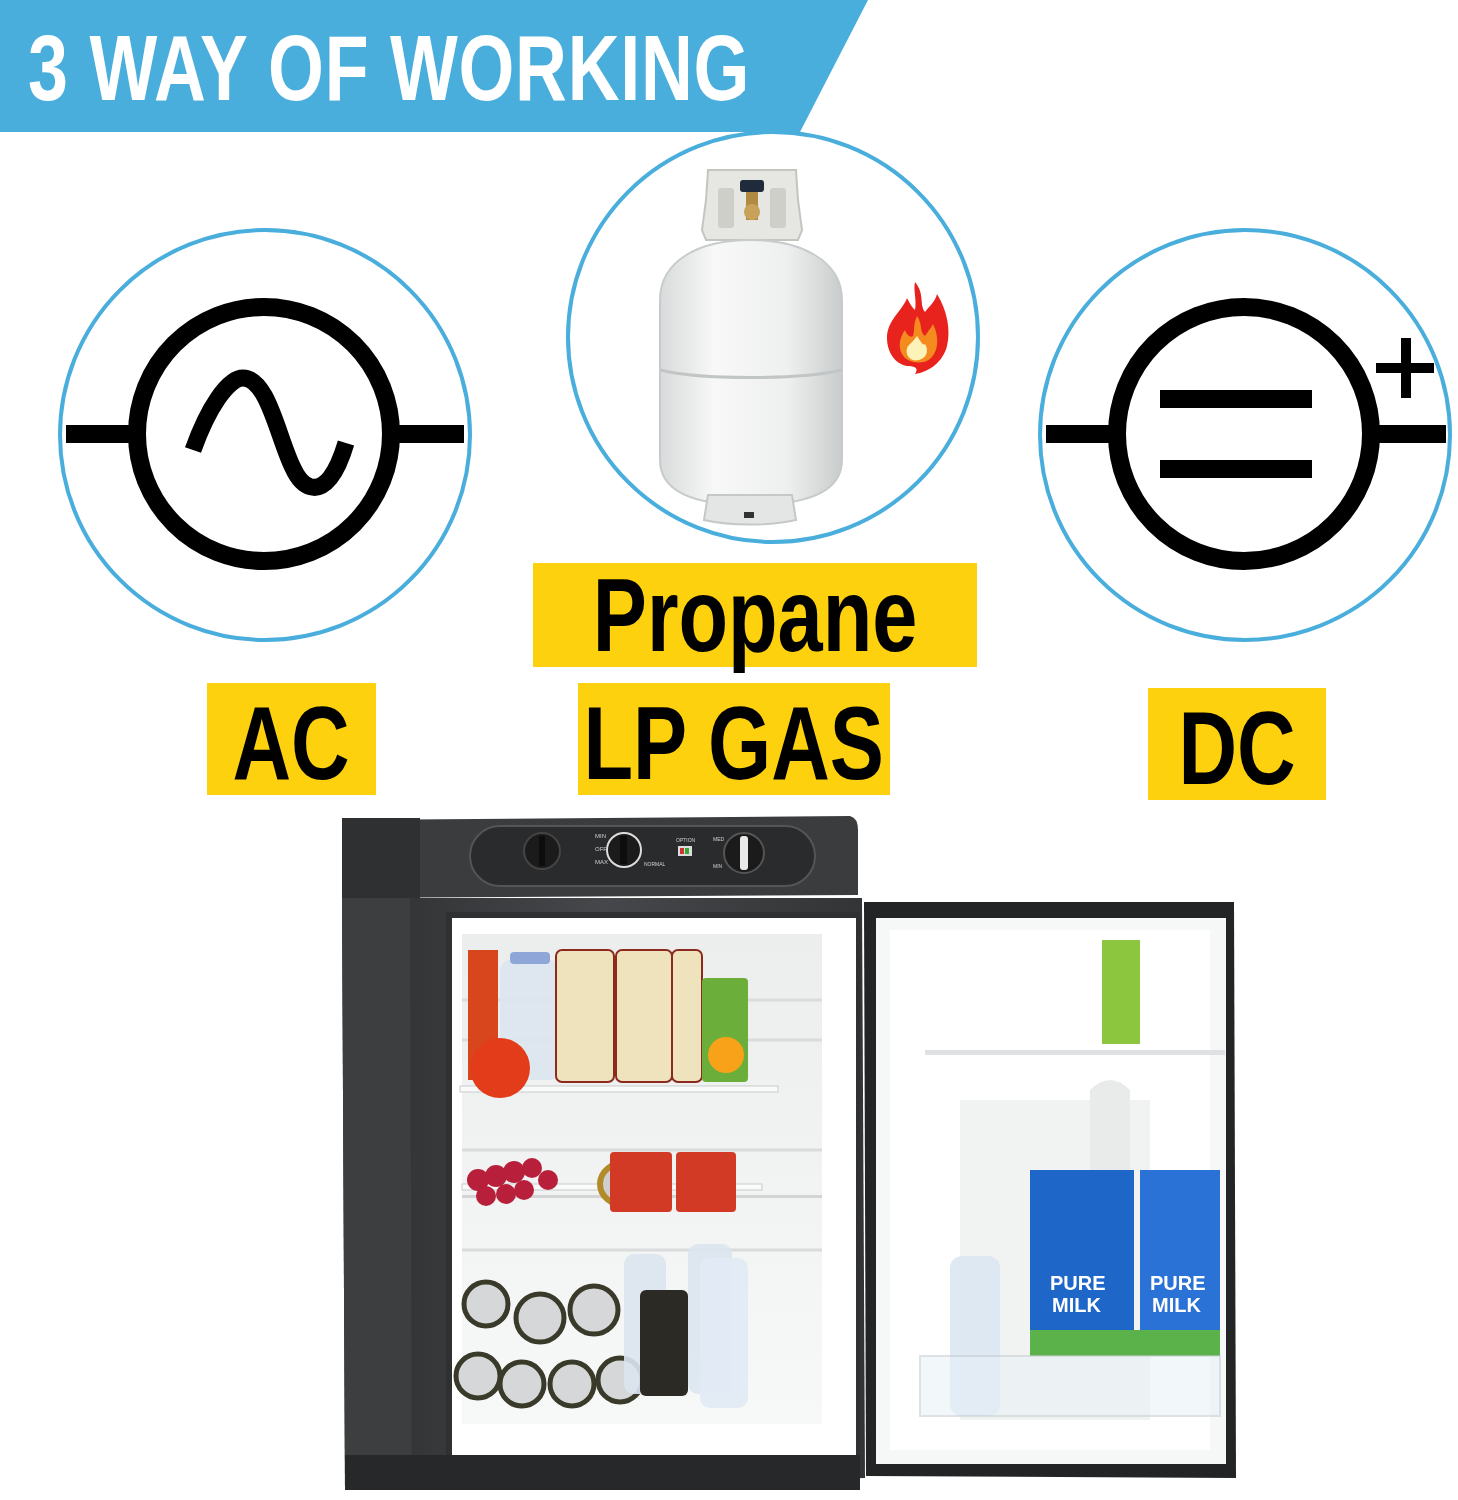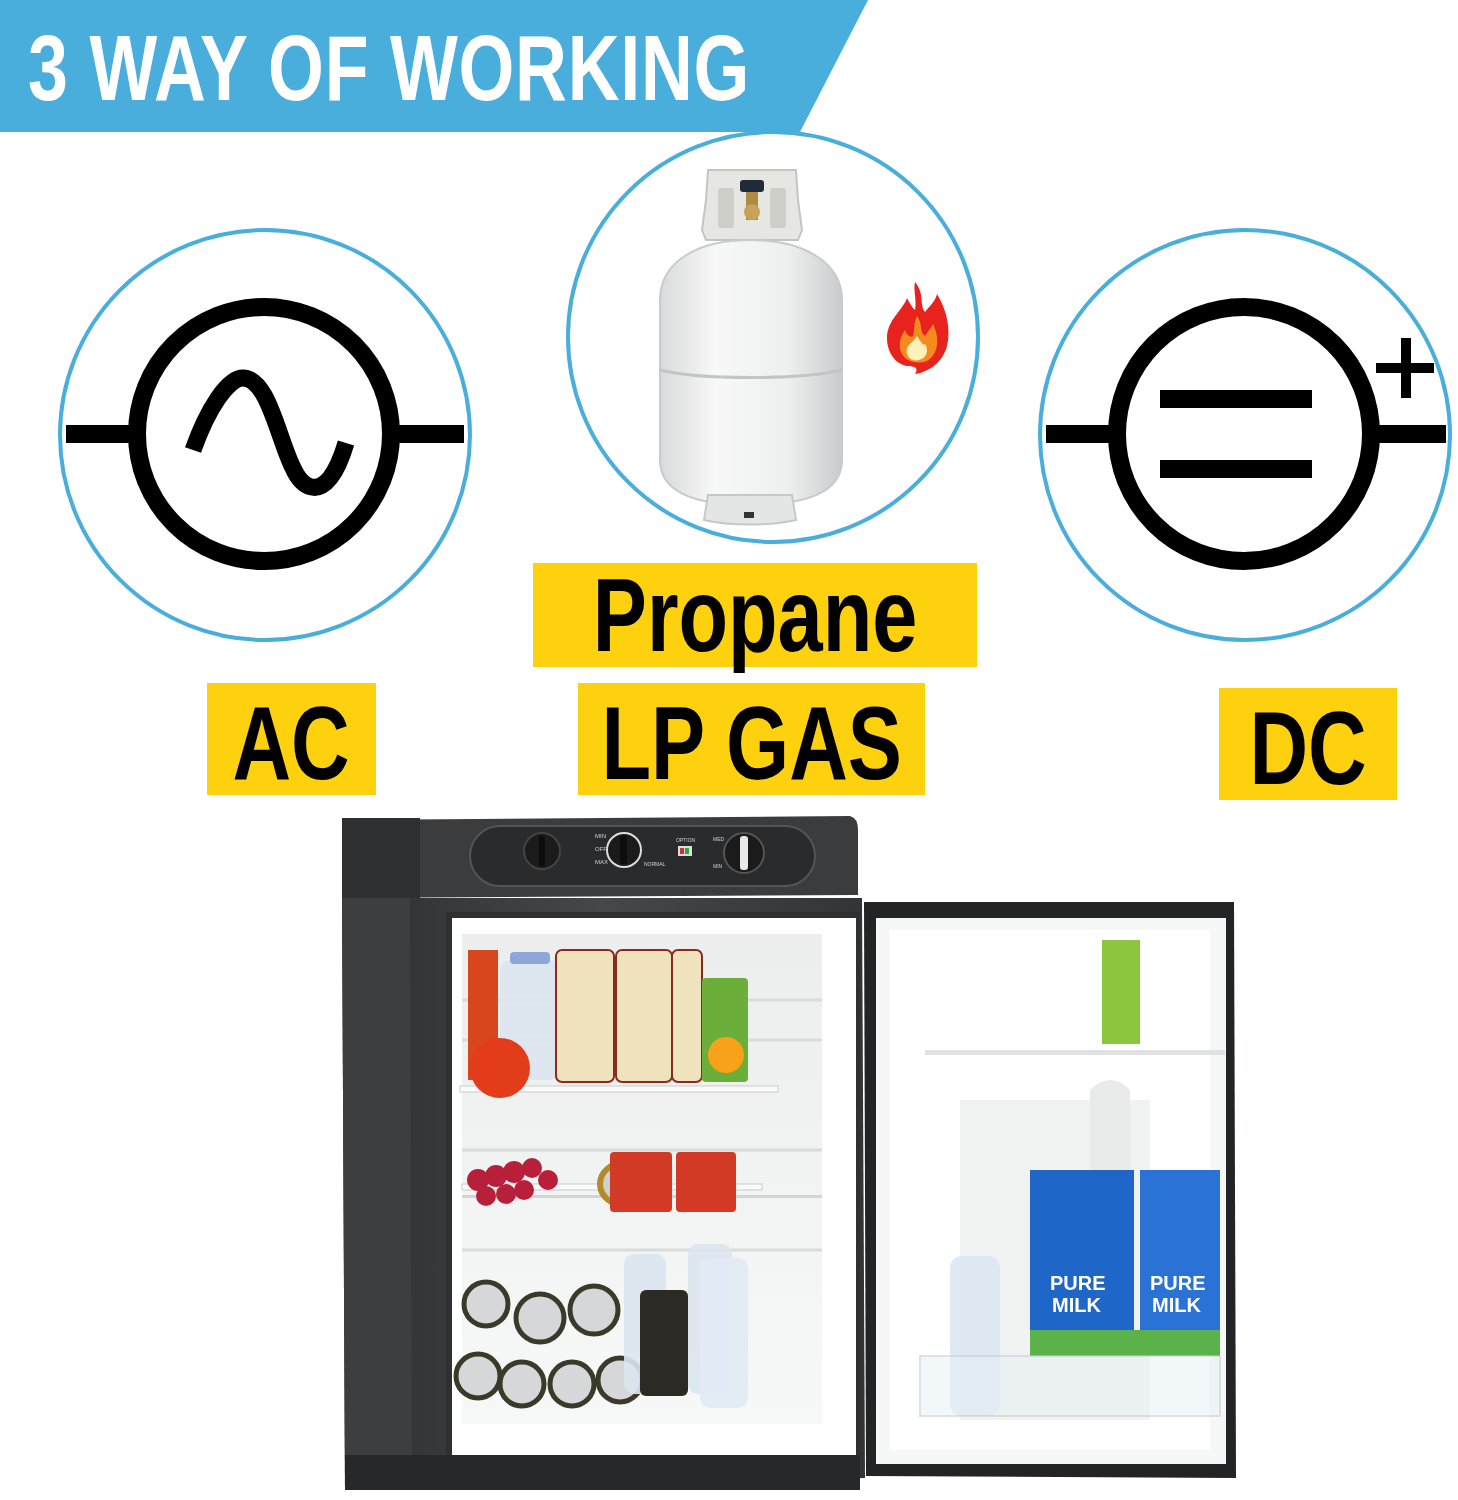--- a/index.html
+++ b/index.html
@@ -72,24 +72,24 @@
   <rect x="0" y="25" width="58" height="10" fill="#000"></rect>
   <rect x="25" y="0" width="10" height="60" fill="#000"></rect>
 </svg>
 
 <div class="abs label" style="left:183px; top:683px; width:169px; height:112px;margin-left:24px;">
   <span class="lbl-big">AC</span>
 </div>
 <div class="abs label" style="left:533px; top:563px; width:444px; height:104px;">
   <span class="lbl-big">Propane</span>
 </div>
-<div class="abs label" style="left:578px; top:683px; width:347px; height:112px;">
+<div class="abs label" style="left:578px; top:683px; width:312px; height:112px;">
   <span class="lbl-big">LP GAS</span>
 </div>
-<div class="abs label" style="left:1219px; top:688px; width:178px; height:112px;">
+<div class="abs label" style="left:1148px; top:688px; width:178px; height:112px;">
   <span class="lbl-big">DC</span>
 </div>
 
 <svg class="abs" style="left:330px; top:805px;" width="920" height="695" viewBox="330 805 920 695">
   <defs>
     <linearGradient id="bodyG" x1="0" x2="1">
       <stop offset="0" stop-color="#2e2f31"></stop>
       <stop offset="0.5" stop-color="#45474a"></stop>
       <stop offset="1" stop-color="#333436"></stop>
     </linearGradient>

